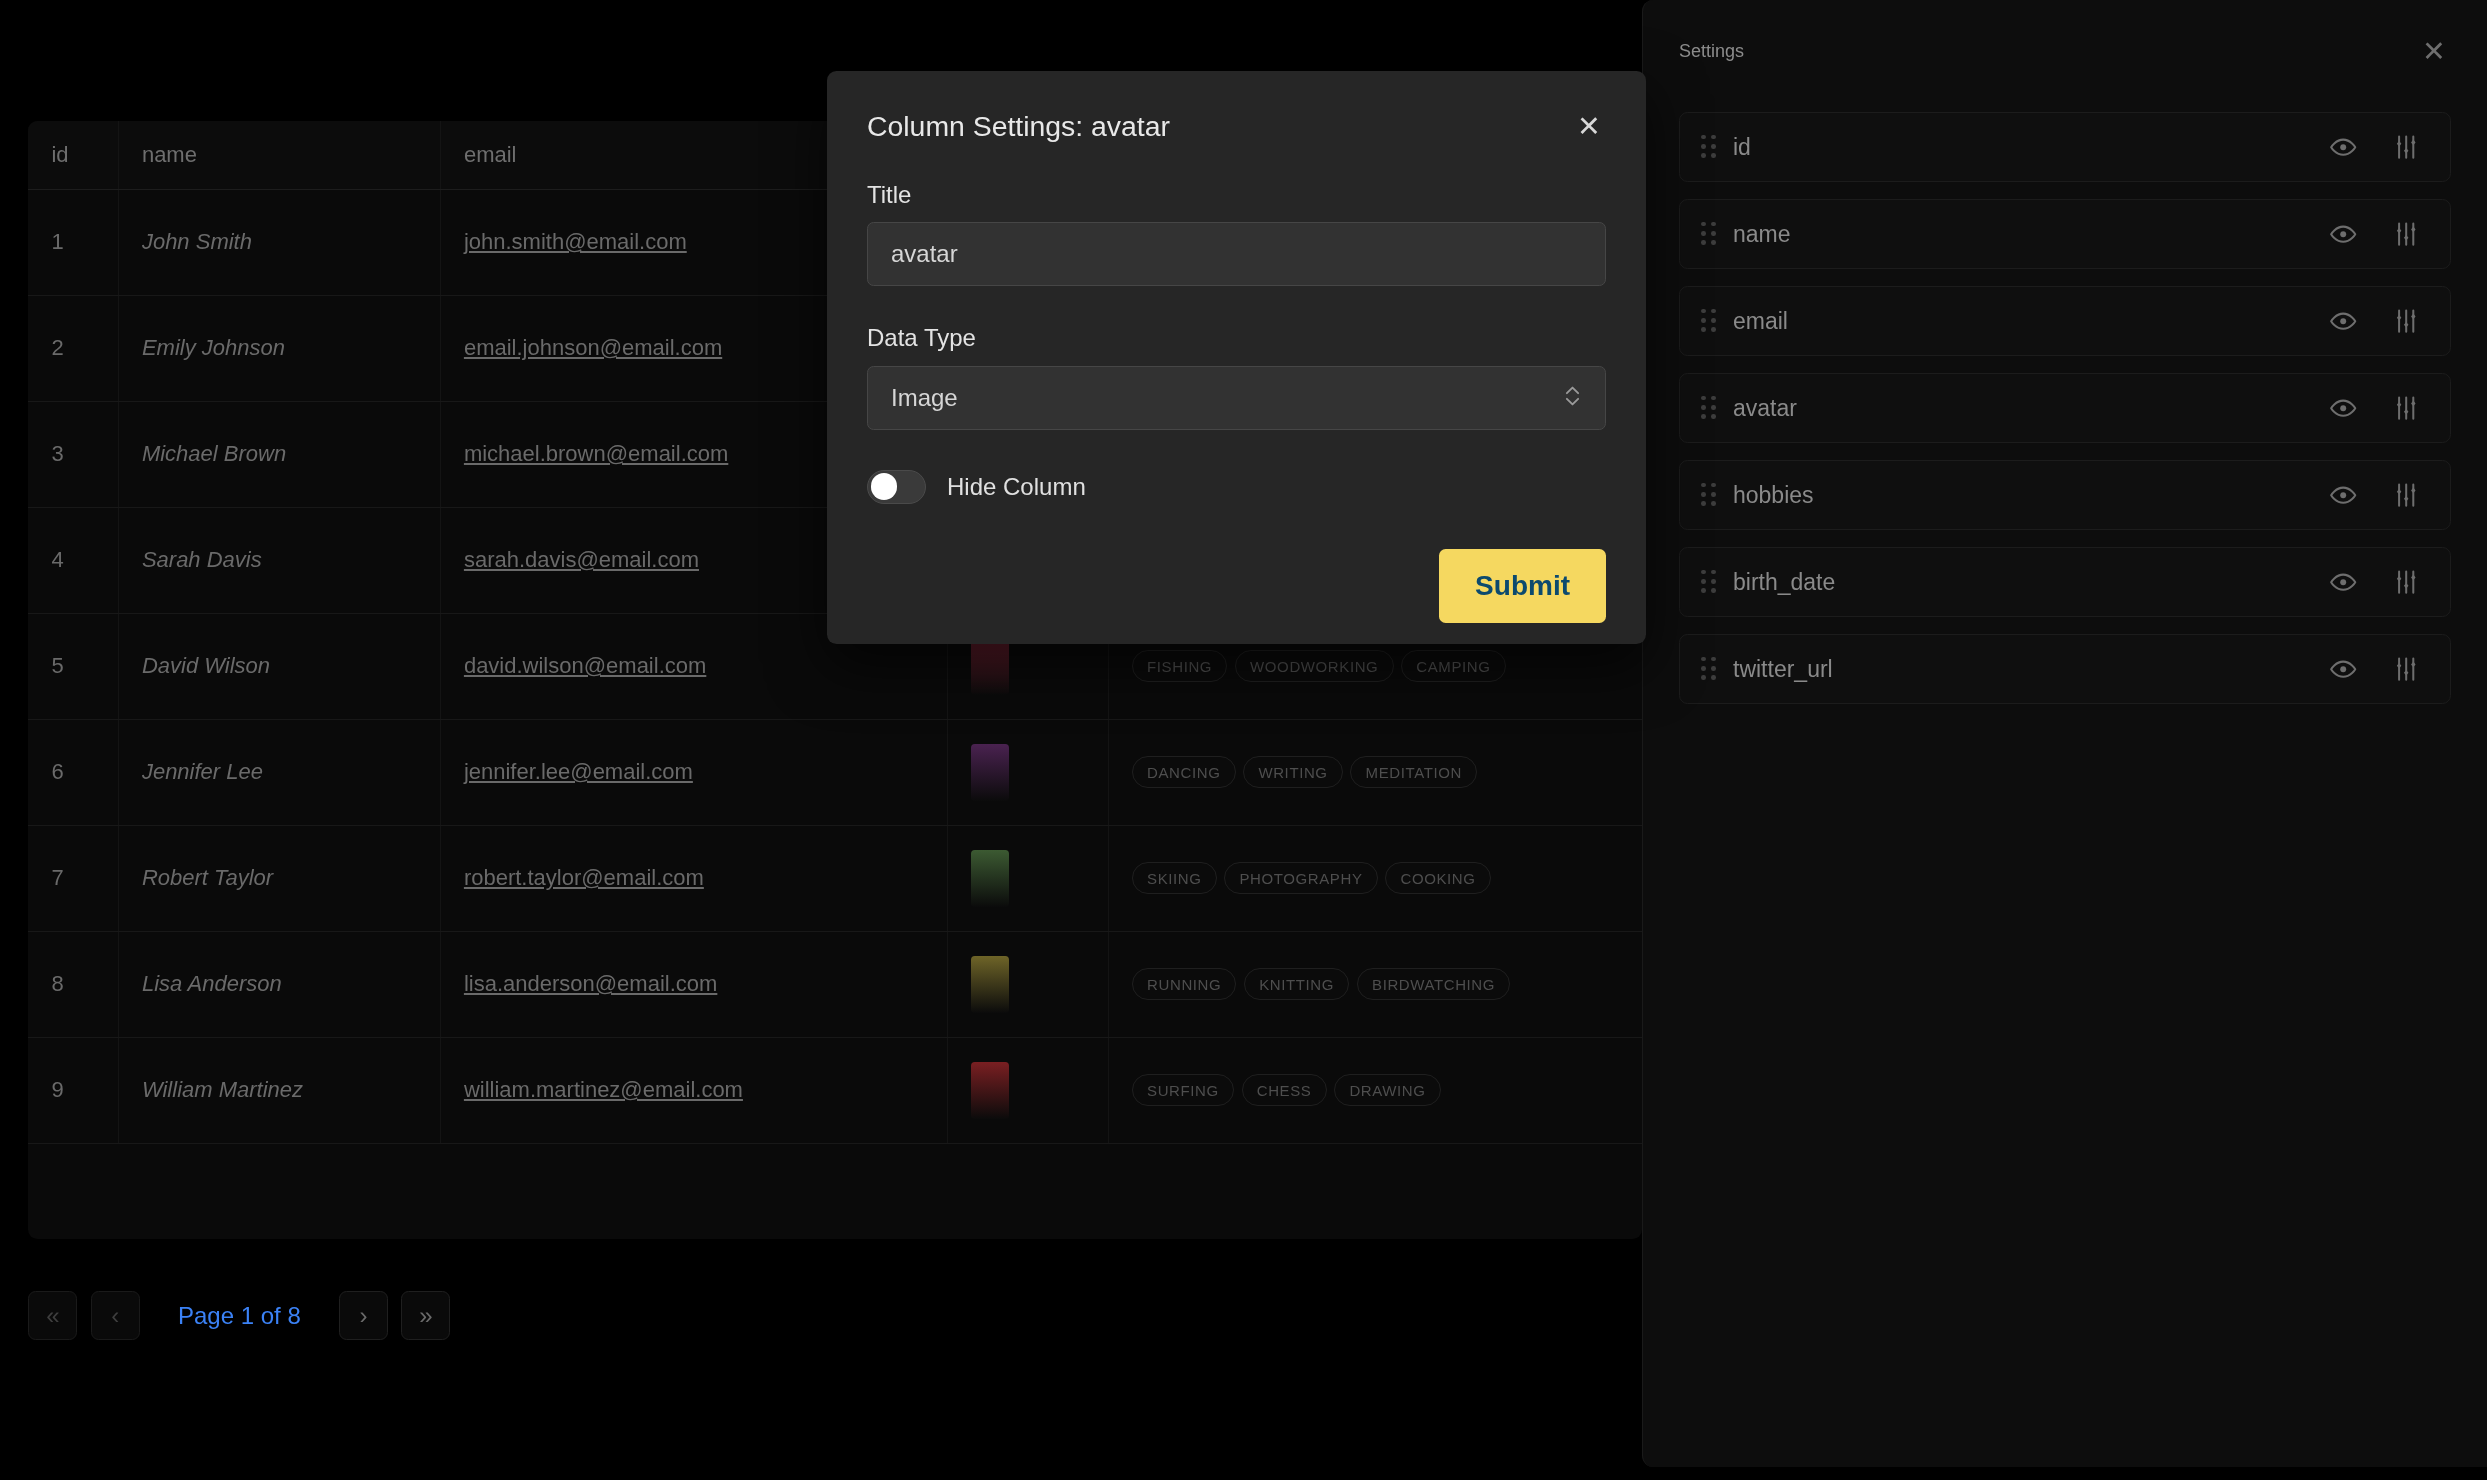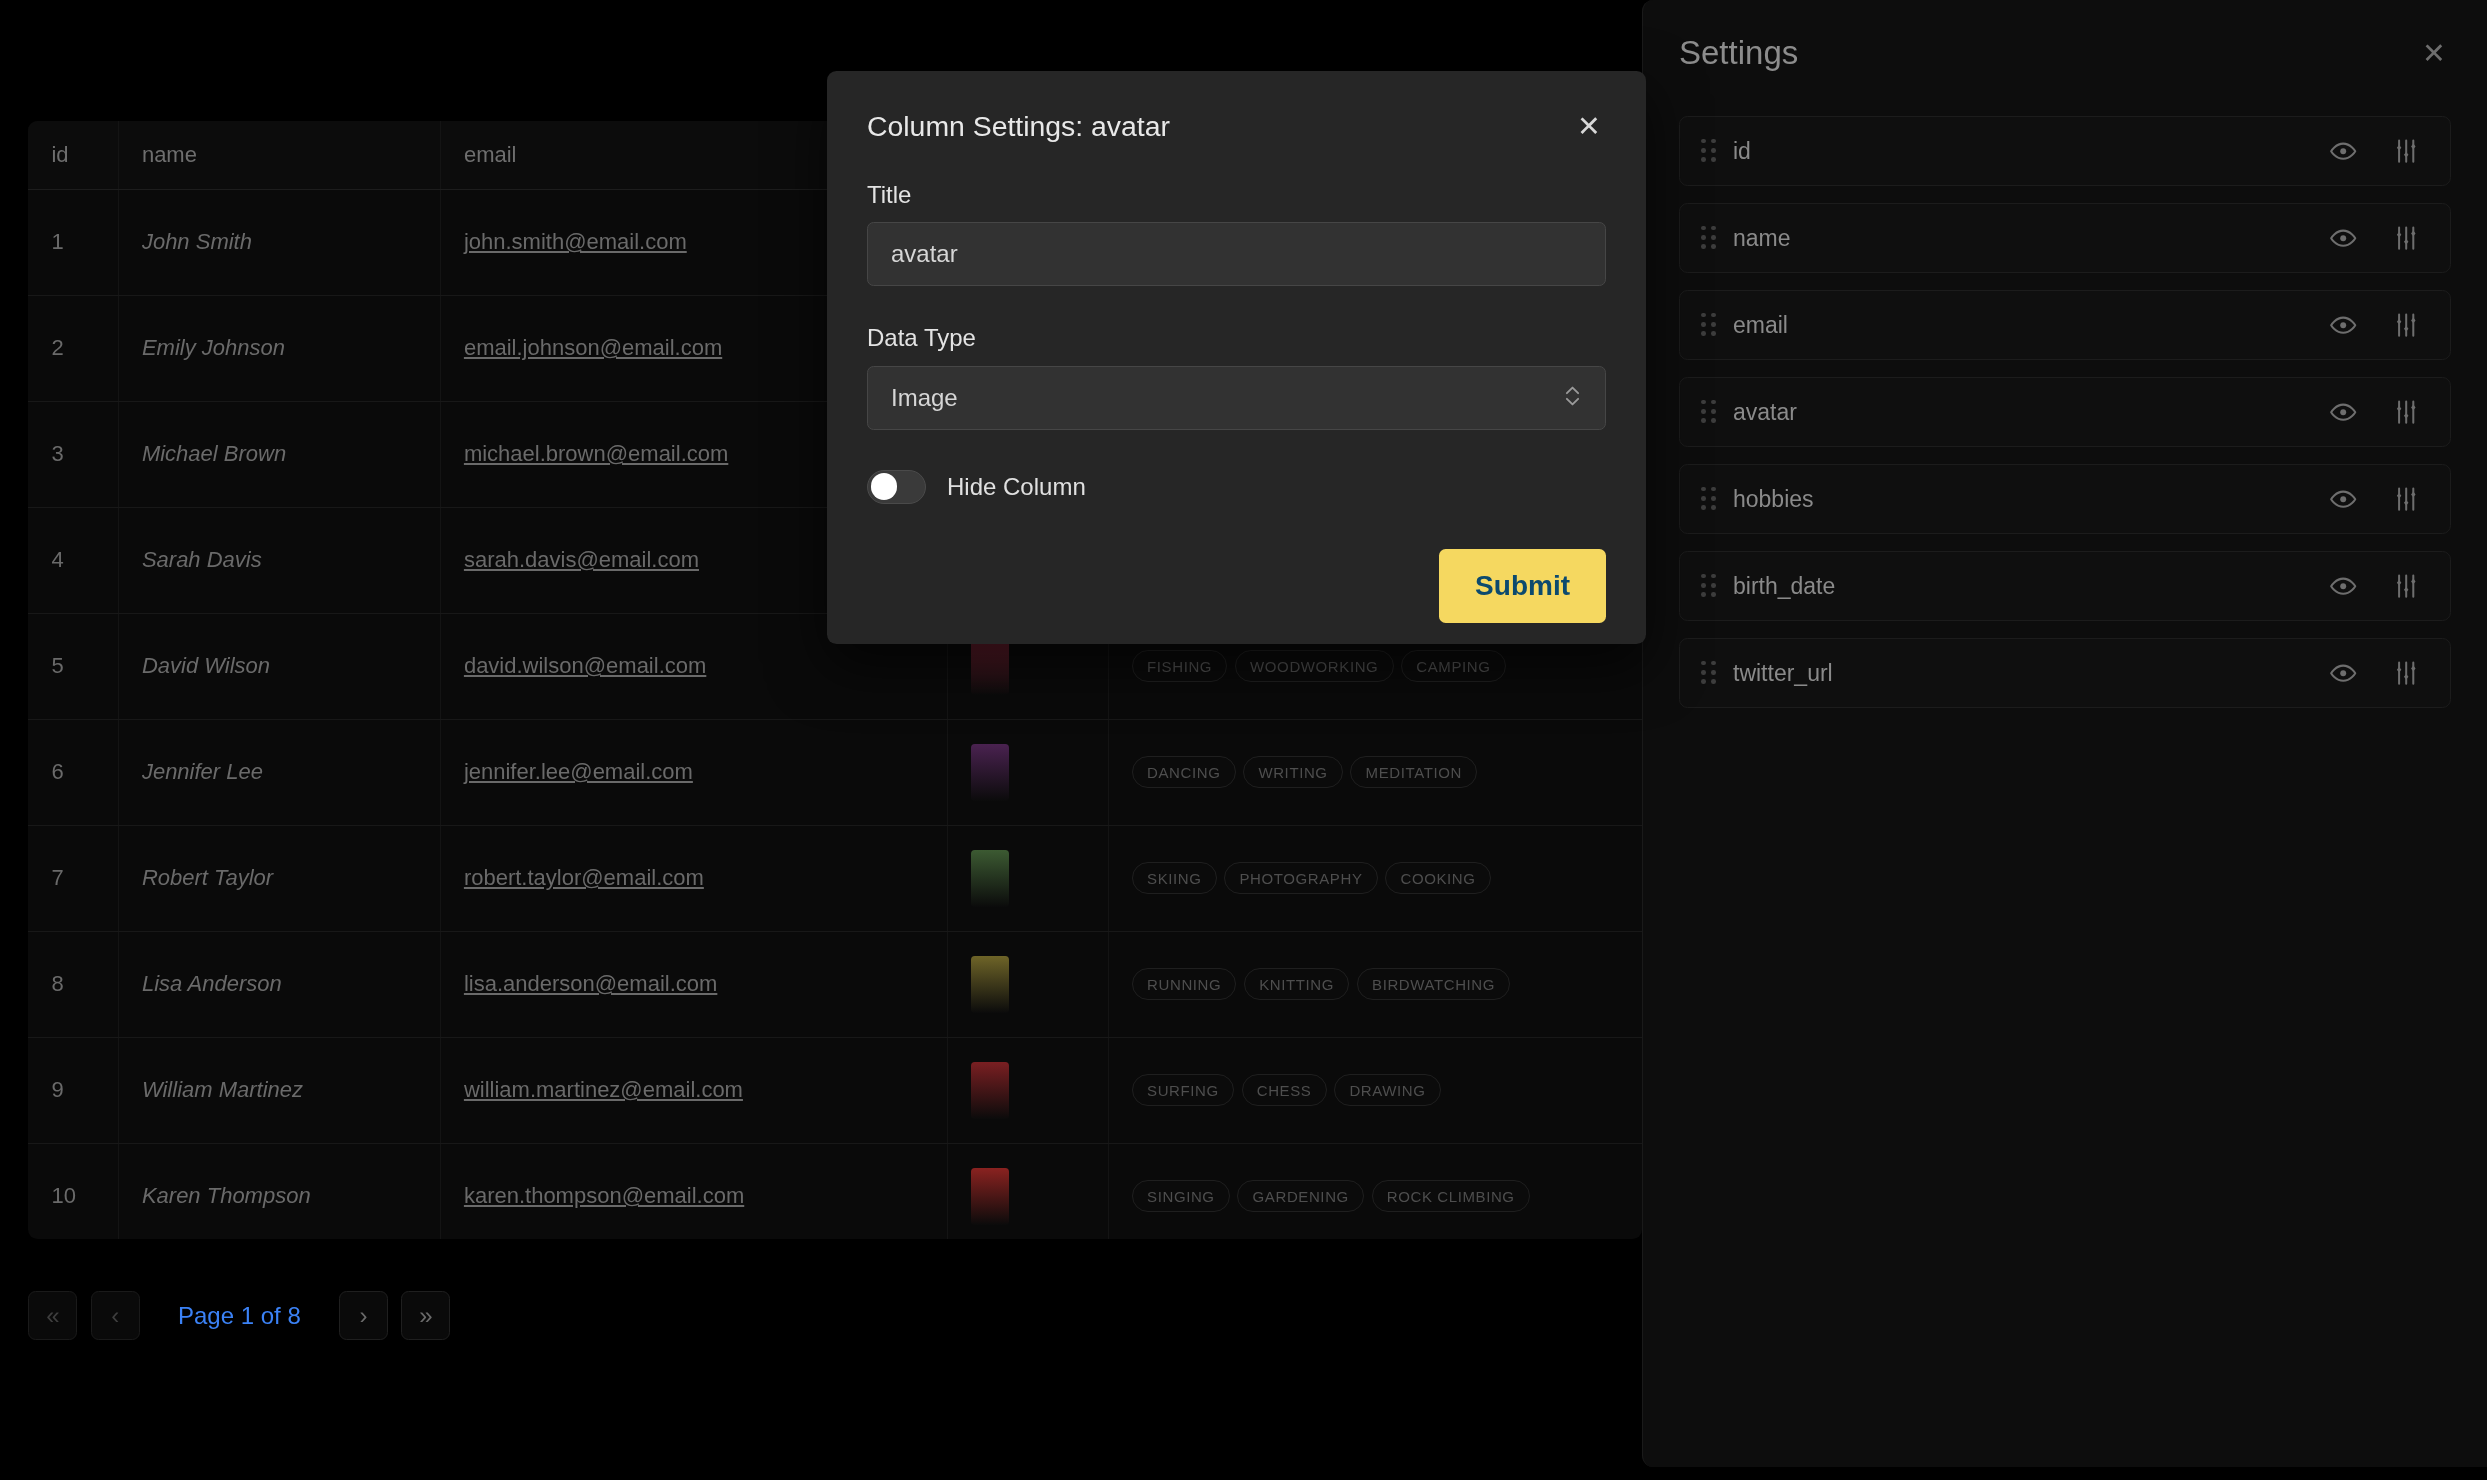--- a/index.html
+++ b/index.html
@@ -95,21 +95,21 @@
     background: #0d0d0d;
     border-left: 0.9px solid #1a1a1a;
     border-top-left-radius: 11.4px;
     border-bottom-left-radius: 11.4px;
     padding: 34px 36px 0 36px;
   }
   .settings-head {
     display: flex; align-items: center; justify-content: space-between;
     margin-bottom: 44px;
   }
-  .settings-title { color: #8c8c8c; font-size: 33px; font-weight: 400; }
+  .settings-title { color: #8c8c8c; font-size: 18px; font-weight: 400; }
   .panel-close {
     width: 34px; height: 34px; color: #6e6e6e; font-size: 28.4px;
     display: flex; align-items: center; justify-content: center;
     line-height: 1;
   }
   .col-list { display: flex; flex-direction: column; gap: 17px; }
   .col-item {
     height: 70px;
     border: 0.9px solid #1c1c1c;
     border-radius: 8.5px;
@@ -314,35 +314,20 @@
               <div class="avatar-img" style="background: linear-gradient(rgb(122, 31, 34) 0%, rgb(11, 11, 11) 100%);"></div>
             </td>
             <td>
               <div class="hobby-wrap">
                 <span class="hobby-tag">SURFING</span>
                 <span class="hobby-tag">CHESS</span>
                 <span class="hobby-tag">DRAWING</span>
               </div>
             </td>
           </tr>
-          <tr>
-            <td class="cell-id">10</td>
-            <td class="cell-name">Karen Thompson</td>
-            <td class="cell-email">karen.thompson@email.com</td>
-            <td>
-              <div class="avatar-img" style="background: linear-gradient(rgb(138, 34, 32) 0%, rgb(11, 11, 11) 100%);"></div>
-            </td>
-            <td>
-              <div class="hobby-wrap">
-                <span class="hobby-tag">SINGING</span>
-                <span class="hobby-tag">GARDENING</span>
-                <span class="hobby-tag">ROCK CLIMBING</span>
-              </div>
-            </td>
-          </tr>
         </tbody>
     </table>
   </div>
 
   <div class="pager">
     <div class="pg-btn">«</div>
     <div class="pg-btn">‹</div>
     <div class="pg-label">Page 1 of 8</div>
     <div class="pg-btn enabled">›</div>
     <div class="pg-btn enabled">»</div>

